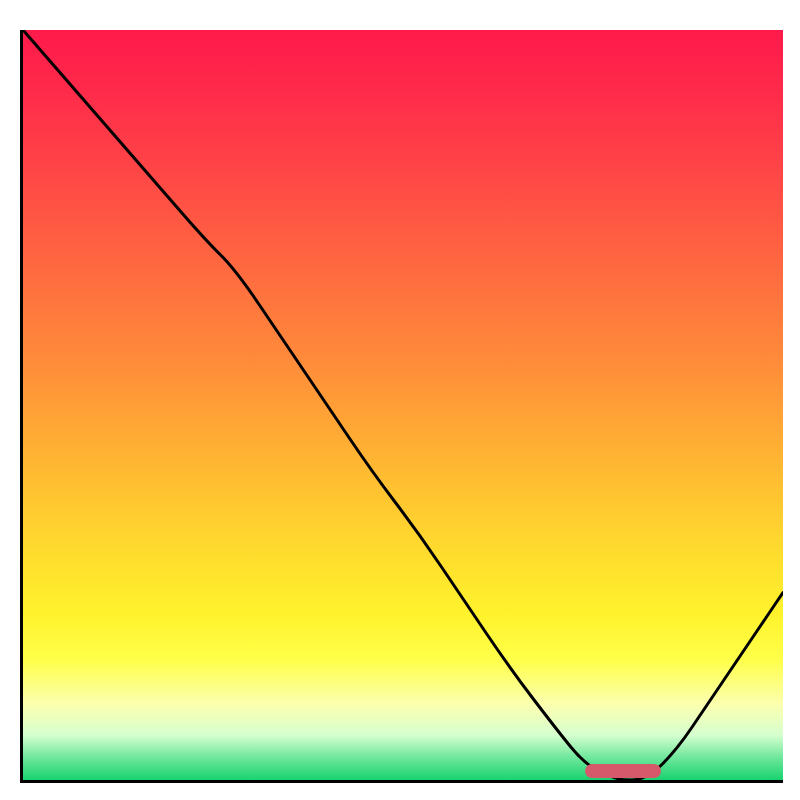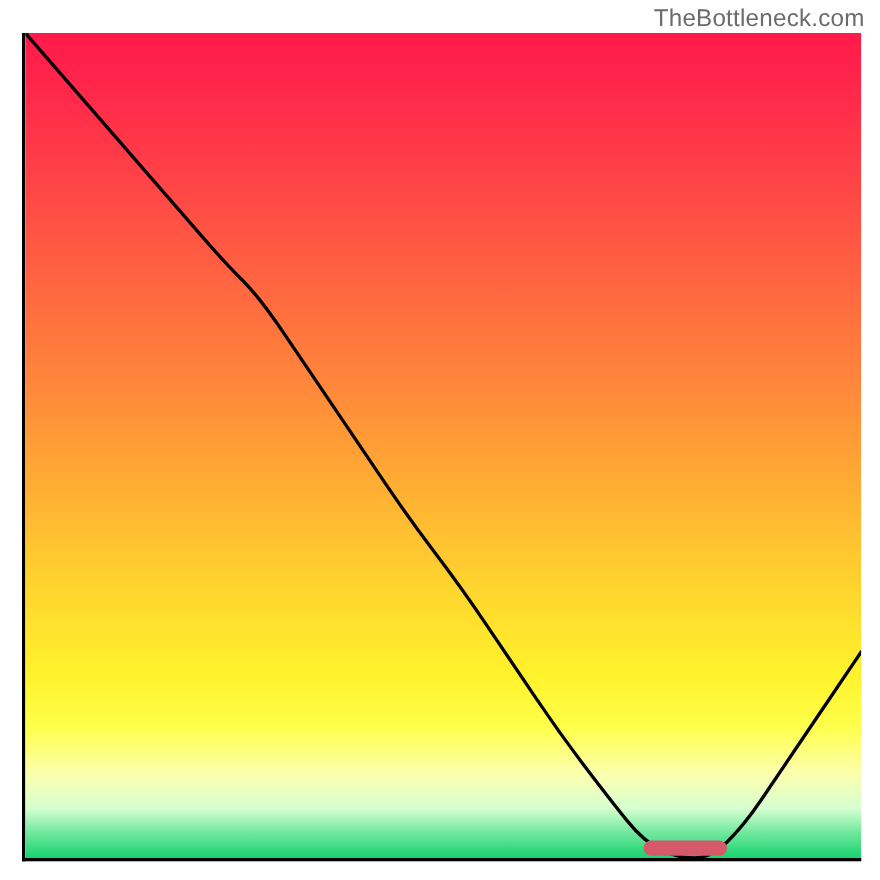--- a/index.html
+++ b/index.html
@@ -67,21 +67,20 @@
     position: absolute;
     height: 14px;
     border-radius: 7px;
     background: #d5586b;
   }
 </style>
 </head>
 <body>
 
 <div class="chart-container">
-  <div class="watermark">TheBottleneck.com</div>
 
   <div class="plot-area">
     <div class="gradient-bg"></div>
 
     <svg class="curve" viewBox="0 0 760 750" preserveAspectRatio="none">
       <path fill="none" stroke-width="3" stroke-linecap="round" stroke-linejoin="round" id="curve-path" d="M 0 0 Q 0 0 22.8 26.25 Q 45.6 52.5 68.4 78.75 Q 91.2 105 114 131.25 Q 136.79999999999998 157.5 159.6 183.75 Q 182.4 210 197.60000000000002 224.99999999999997 Q 212.8 239.99999999999994 235.60000000000002 273.75 Q 258.40000000000003 307.5 281.20000000000005 341.25 Q 304 375 326.8 408.75 Q 349.6 442.5 372.4 472.5 Q 395.2 502.5 418 536.25 Q 440.79999999999995 570 463.6 603.75 Q 486.40000000000003 637.5 509.20000000000005 667.5 Q 532 697.5 547.2 716.25 Q 562.4 735 577.6 742.5 Q 592.8000000000001 750 608 750 Q 623.1999999999999 750 638.4 735 Q 653.6 720 668.8 697.5 Q 684 675 699.2 652.5 Q 714.4 630 729.5999999999999 607.5 Q 744.8 585 752.4 573.75 T 760 562.5" stroke="#000000"></path>
     </svg>
 
     <div class="optimal-marker" id="optimal-marker" style="background-color: rgb(213, 88, 107); left: 562.4px; width: 76px; bottom: 2px;"></div>
   </div>

